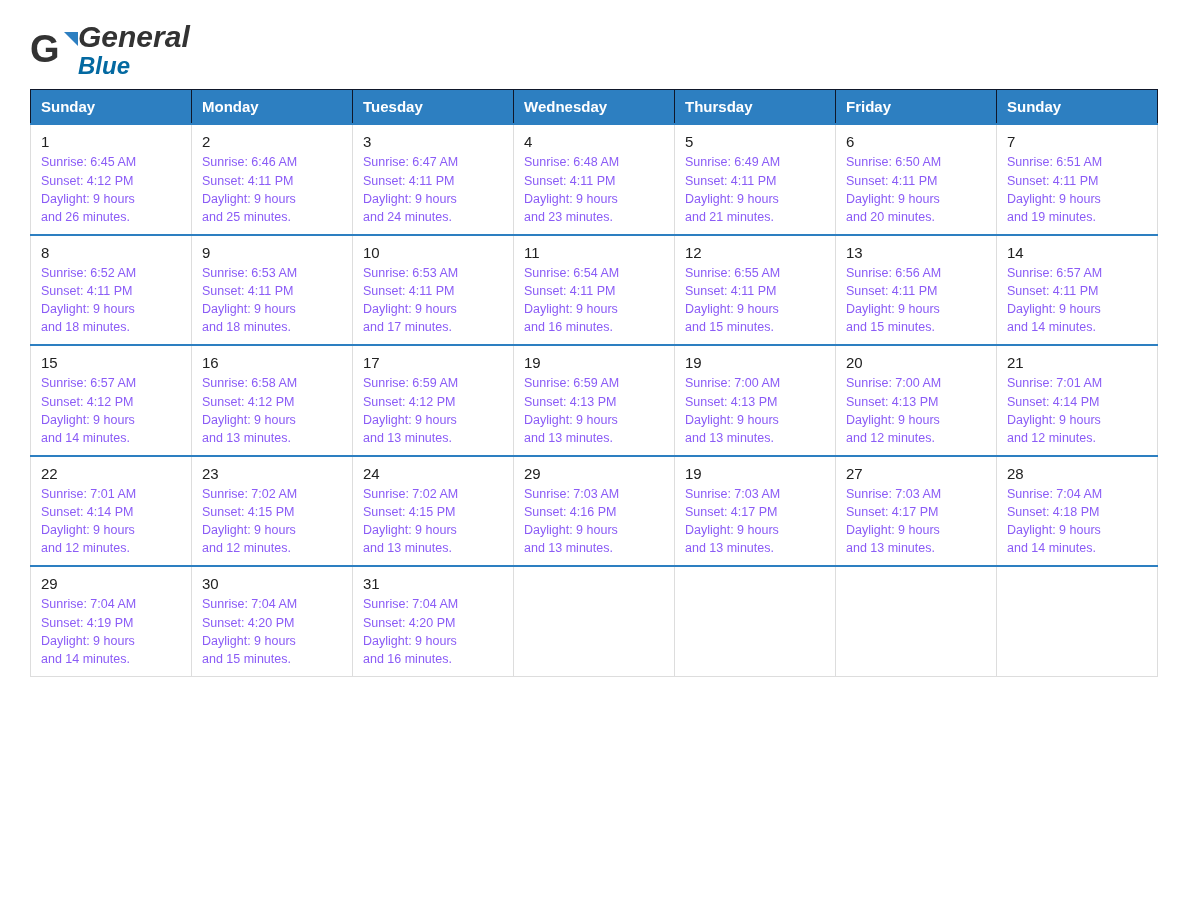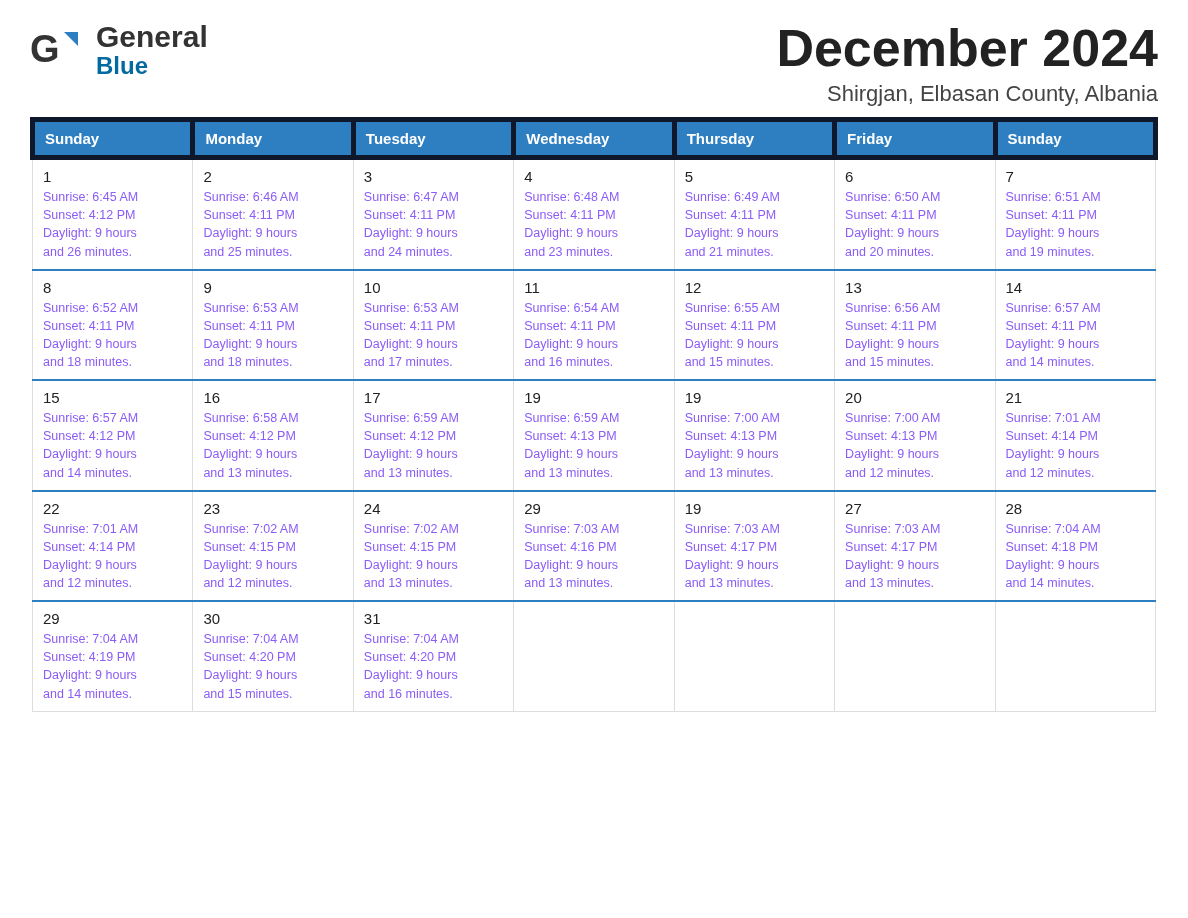--- a/index.html
+++ b/index.html
@@ -40,21 +40,21 @@
       border-collapse: collapse;
       margin-top: 10px;
     }
     .calendar th {
       background-color: #2d7fc1;
       color: #fff;
       font-size: 15px;
       font-weight: bold;
       padding: 8px 10px;
       text-align: left;
-      border: 5px solid #0f172a;
+      border: 1px solid #0f172a;
     }
     .calendar td {
       vertical-align: top;
       padding: 8px 10px;
       border: 1px solid #ccc;
       border-top: 2px solid #2d7fc1;
       font-size: 13px;
       width: 14.28%;
       min-height: 90px;
     }
@@ -89,29 +89,25 @@
 
 <div class="header">
   <div class="logo">
     <div class="logo-row1">
       <svg width="48" height="52" viewBox="0 0 48 52">
 
         <text x="0" y="38" font-family="Arial" font-size="38" font-weight="bold" fill="#333">G</text>
 
         <polygon points="34,8 48,8 48,22" fill="#2d7fc1"></polygon>
       </svg>
-      <div style="margin-left:18px;">
+      <div style="margin-left:0;font-style:italic;">
         <div style="font-size:30px;font-weight:bold;color:#333;line-height:1.1;">General</div>
         <div style="font-size:24px;font-weight:bold;color:#0369a1;line-height:1.1;">Blue</div>
       </div>
     </div>
-  </div>
-  <div class="title-section">
-    <div class="main-title">December 2024</div>
-    <div class="subtitle">Shirgjan, Elbasan County, Albania</div>
   </div>
 </div>
 
 <table class="calendar" id="cal-table">
   <thead>
     <tr id="header-row">
         <th>Sunday</th>
         <th>Monday</th>
         <th>Tuesday</th>
         <th>Wednesday</th>

